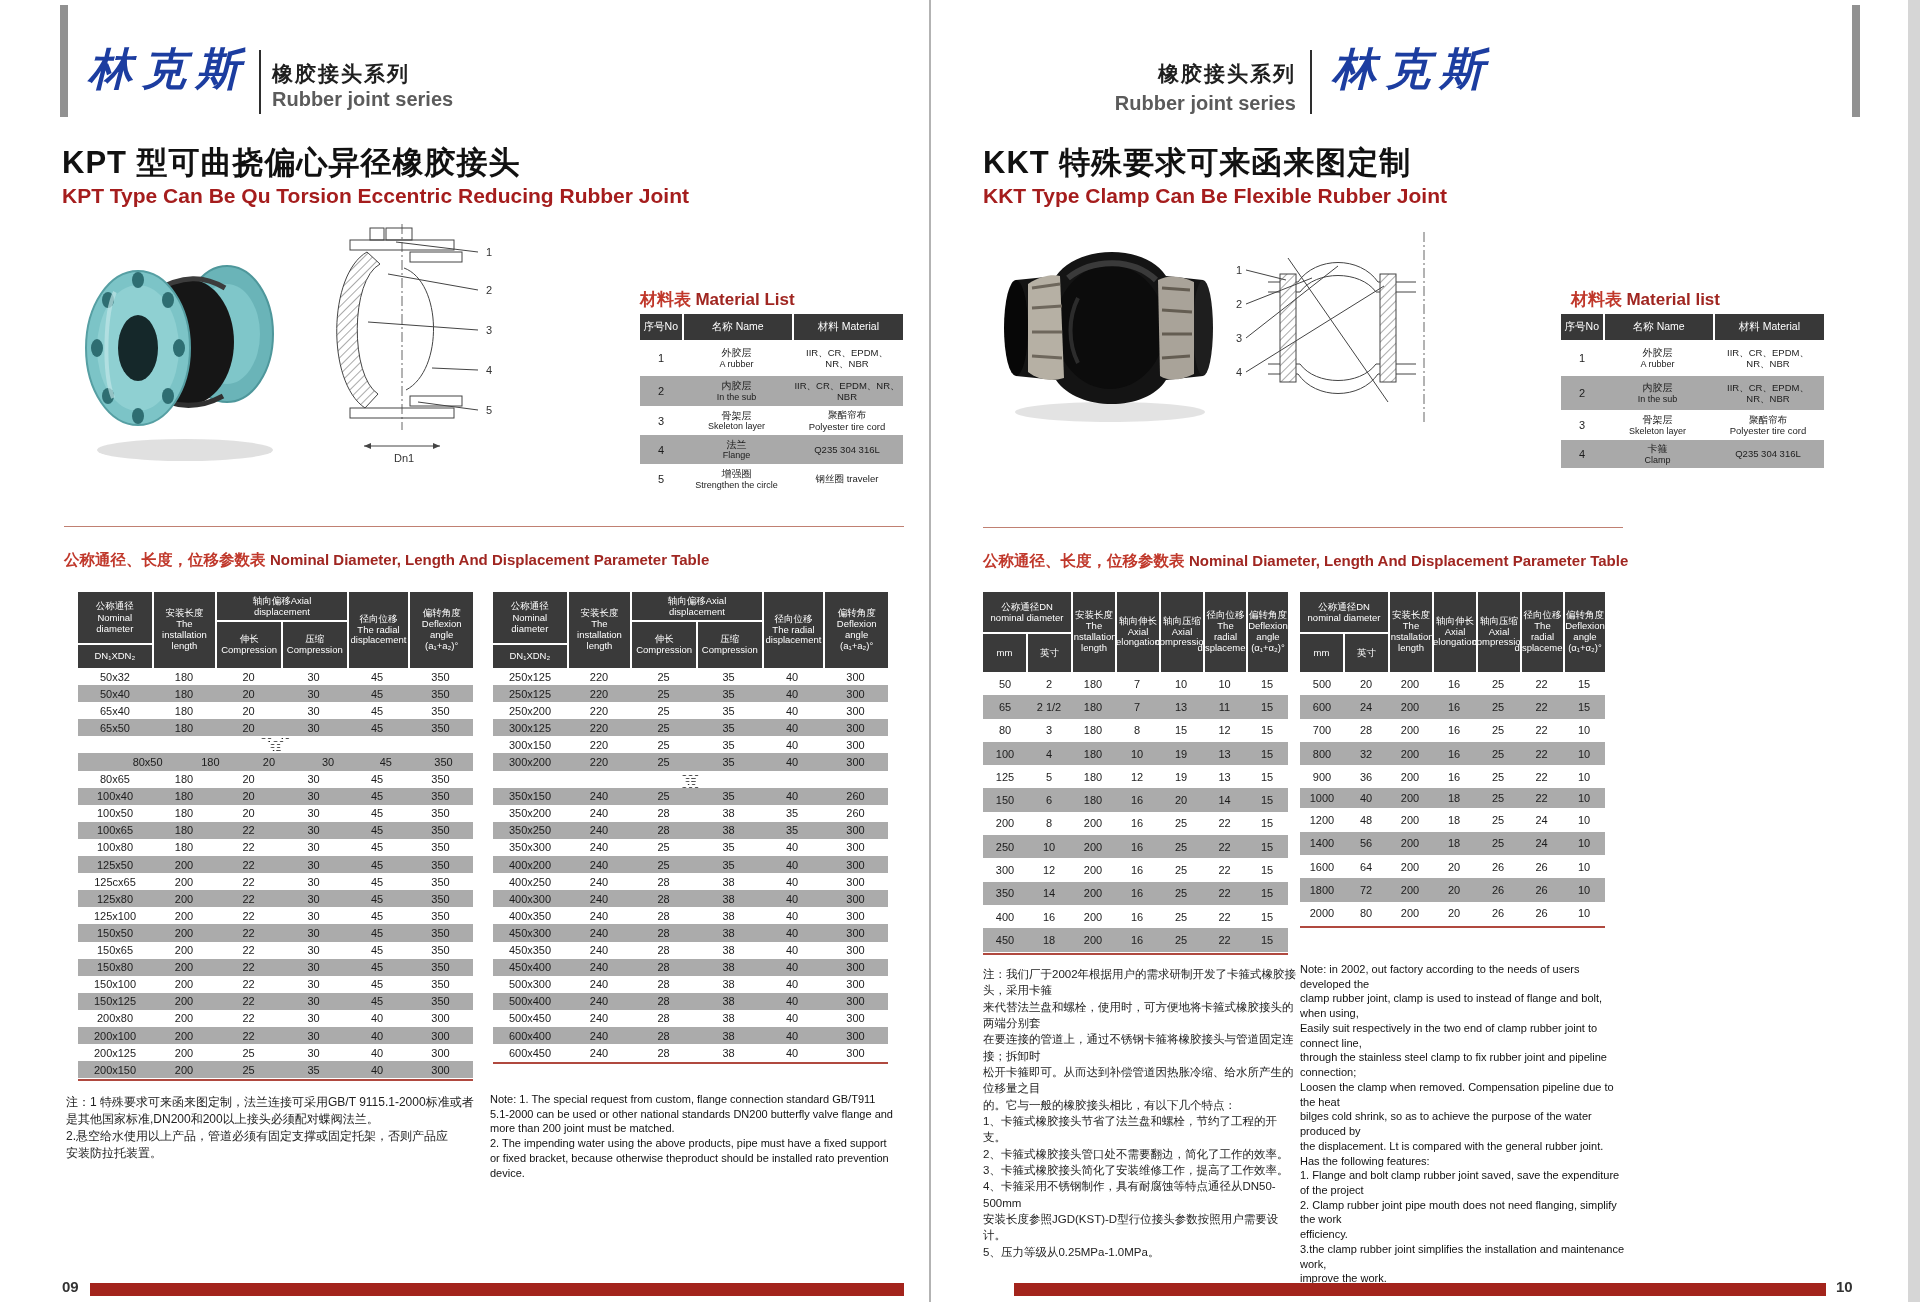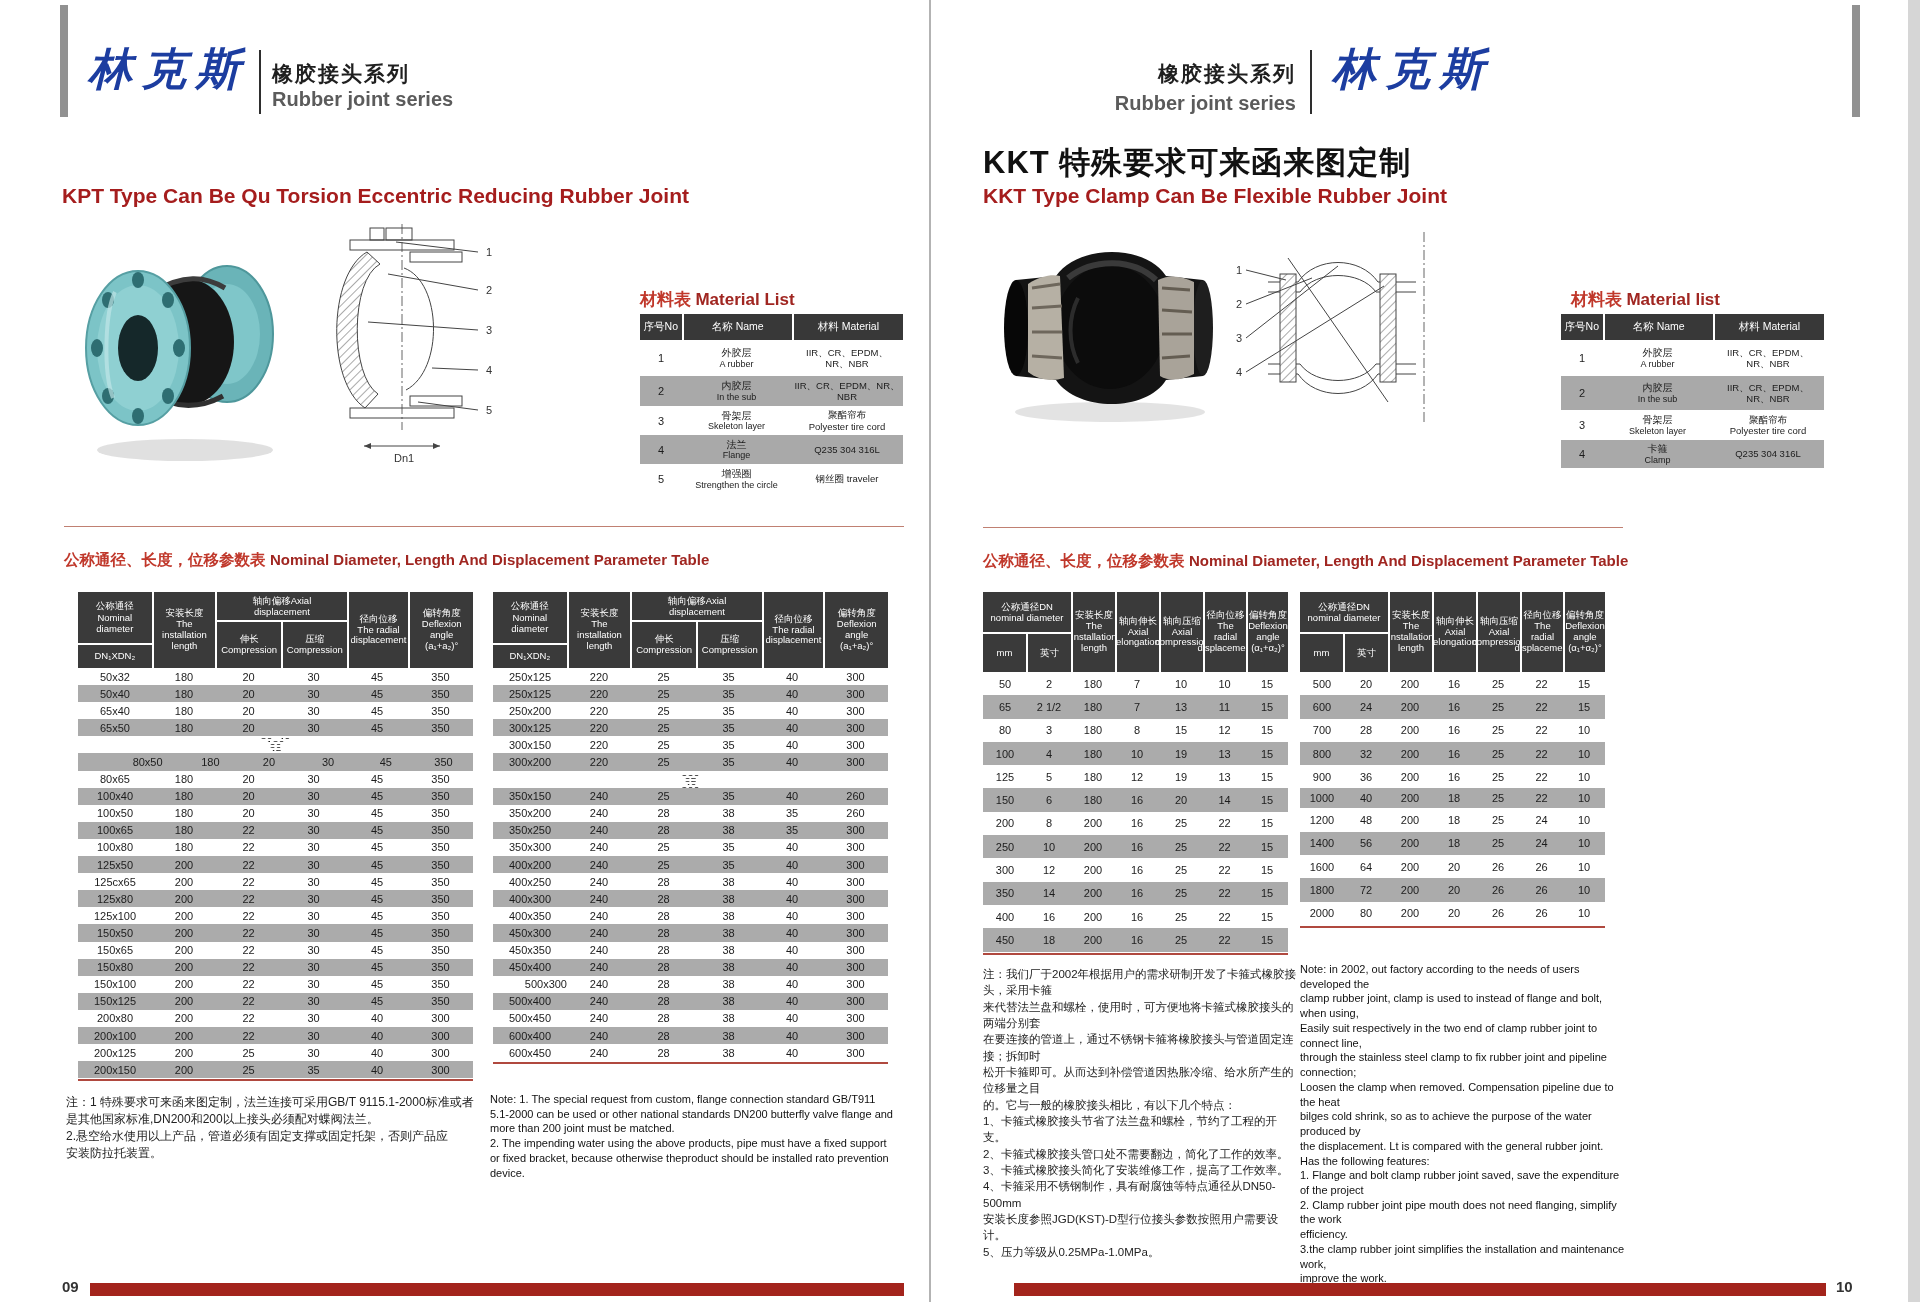--- a/index.html
+++ b/index.html
@@ -73,20 +73,21 @@
 <body>
 
 <div id="canvas">
 
   <div class="abs hbar" style="left:60px;top:5px;"></div>
   <div class="abs brand" style="left:88px;top:40px;">林克斯</div>
   <div class="abs hdiv" style="left:259px;top:50px;"></div>
   <div class="abs series-cn" style="left:272px;top:60px;">橡胶接头系列</div>
   <div class="abs series-en" style="left:272px;top:88px;">Rubber joint series</div>
 
+  <div class="abs title-cn" style="left:62px;top:142px;">KPT 型可曲挠偏心异径橡胶接头</div>
   <div class="abs title-en" style="left:62px;top:184px;">KPT Type Can Be Qu Torsion Eccentric Reducing Rubber Joint</div>
 
   <div class="abs" style="left:75px;top:222px;">
     <svg width="215" height="248" viewBox="0 0 215 248">
       <ellipse cx="110" cy="228" rx="88" ry="11" fill="#d0d0d0" opacity="0.65"></ellipse>
       <ellipse cx="152" cy="112" rx="46" ry="68" fill="#6ab4b8" stroke="#4e979b" stroke-width="2"></ellipse>
       <ellipse cx="152" cy="112" rx="33" ry="50" fill="#7fc6c9"></ellipse>
       <ellipse cx="113" cy="120" rx="46" ry="63" fill="#161616"></ellipse>
       <path d="M78,70 C108,52 130,54 150,66" stroke="#3c3c3c" stroke-width="5" fill="none"></path>
       <path d="M72,170 C100,188 126,186 148,174" stroke="#303030" stroke-width="5" fill="none"></path>
@@ -600,21 +601,21 @@
         </div>
         <div class="pt-row alt" style="height: 17.1px;">
           <div class="pt-cell" style="width: 74px;">450x400</div>
           <div class="pt-cell" style="width: 64px;">240</div>
           <div class="pt-cell" style="width: 65px;">28</div>
           <div class="pt-cell" style="width: 65px;">38</div>
           <div class="pt-cell" style="width: 62px;">40</div>
           <div class="pt-cell" style="width: 65px;">300</div>
         </div>
         <div class="pt-row" style="height: 17.1px;">
-          <div class="pt-cell" style="width: 74px; text-align: right;">500x300</div>
+          <div class="pt-cell" style="width: 74px;">500x300</div>
           <div class="pt-cell" style="width: 64px;">240</div>
           <div class="pt-cell" style="width: 65px;">28</div>
           <div class="pt-cell" style="width: 65px;">38</div>
           <div class="pt-cell" style="width: 62px;">40</div>
           <div class="pt-cell" style="width: 65px;">300</div>
         </div>
         <div class="pt-row alt" style="height: 17.1px;">
           <div class="pt-cell" style="width: 74px;">500x400</div>
           <div class="pt-cell" style="width: 64px;">240</div>
           <div class="pt-cell" style="width: 65px;">28</div>

